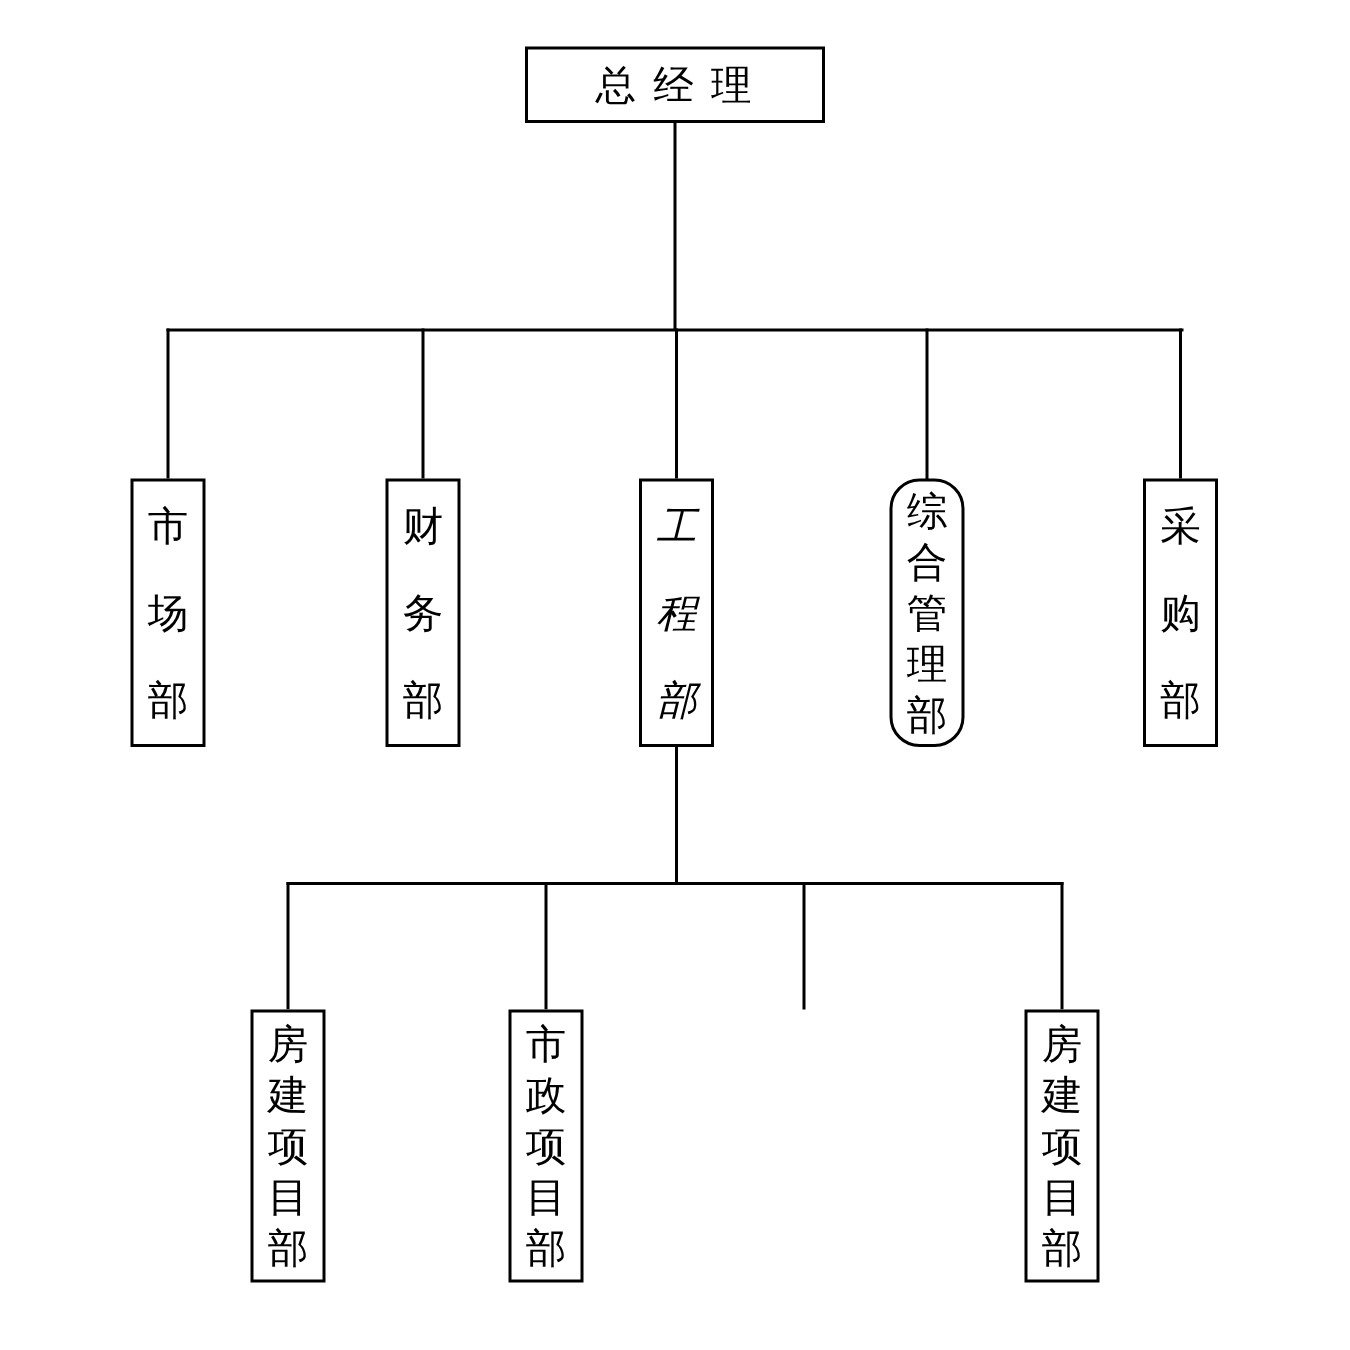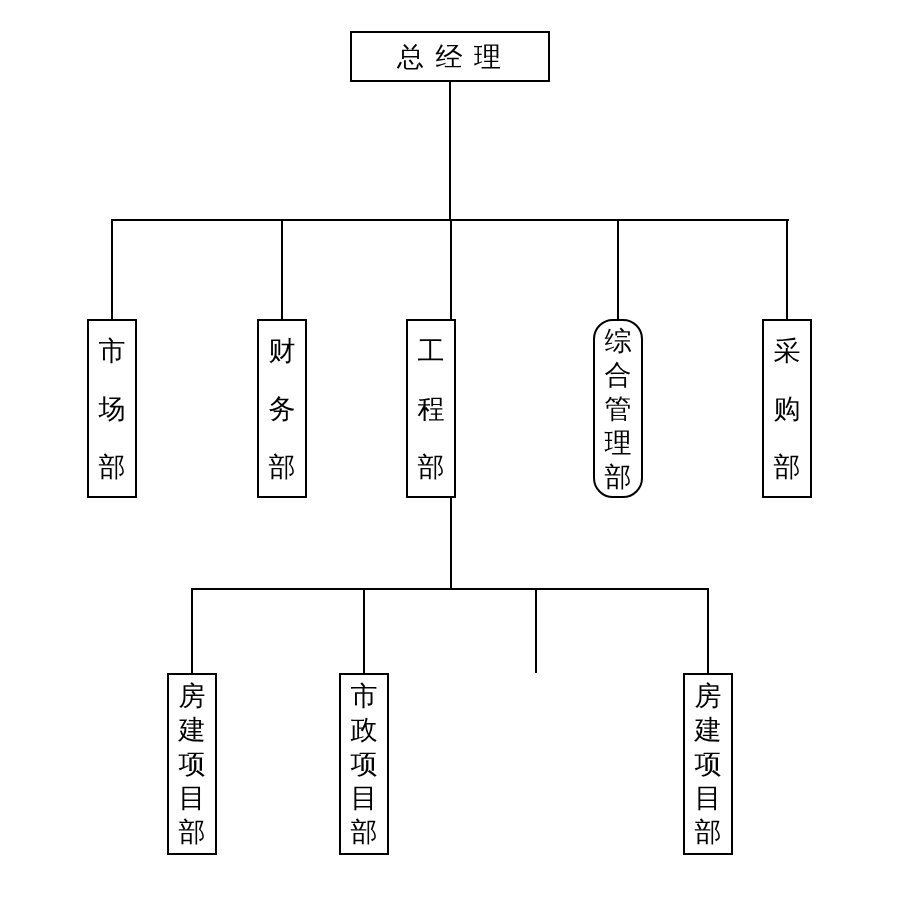--- a/index.html
+++ b/index.html
@@ -76,21 +76,21 @@
   <div class="line vline" style="left:450px; top:219px; height:101px;"></div>
   <div class="line vline" style="left:617px; top:219px; height:101px;"></div>
   <div class="line vline" style="left:786px; top:219px; height:101px;"></div>
 
   <div class="node vnode lvl2 v3" style="left:87px;">
     <span class="vtext">市场部</span>
   </div>
   <div class="node vnode lvl2 v3" style="left:257px;">
     <span class="vtext">财务部</span>
   </div>
-  <div class="node vnode lvl2 v3" style="left:406px;">
+  <div class="node vnode lvl2 v3" style="left:426px;font-style:italic;">
     <span class="vtext">工程部</span>
   </div>
   <div class="node vnode lvl2 v5" style="left:593px;border-radius:20px;">
     <span class="vtext">综合管理部</span>
   </div>
   <div class="node vnode lvl2 v3" style="left:762px;">
     <span class="vtext">采购部</span>
   </div>
 
   <div class="line vline" style="left:450px; top:498px; height:92px;"></div>

